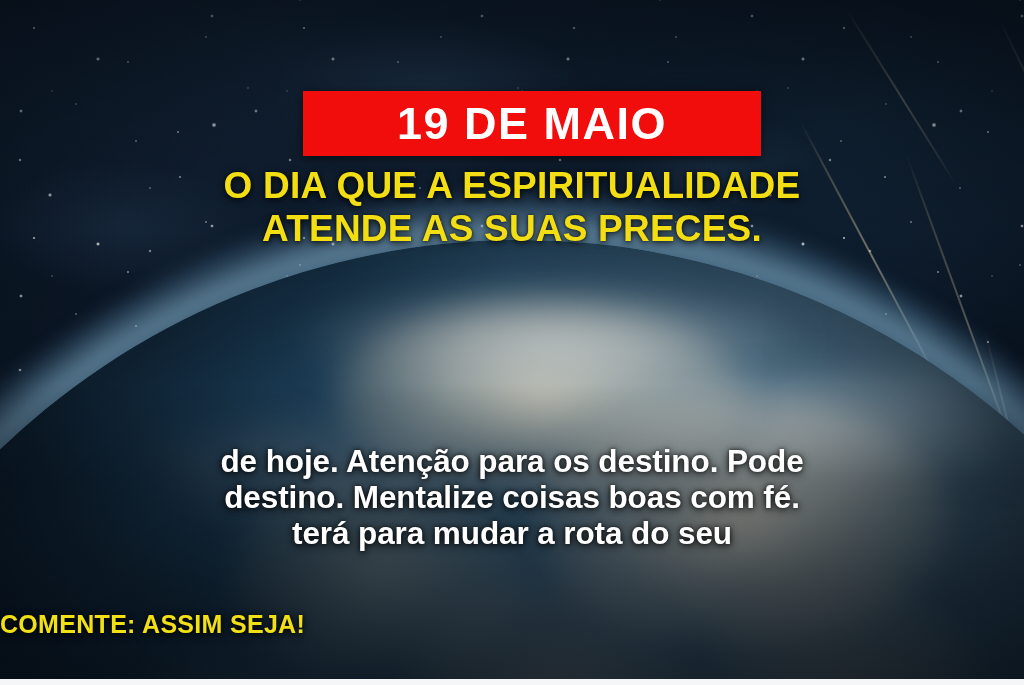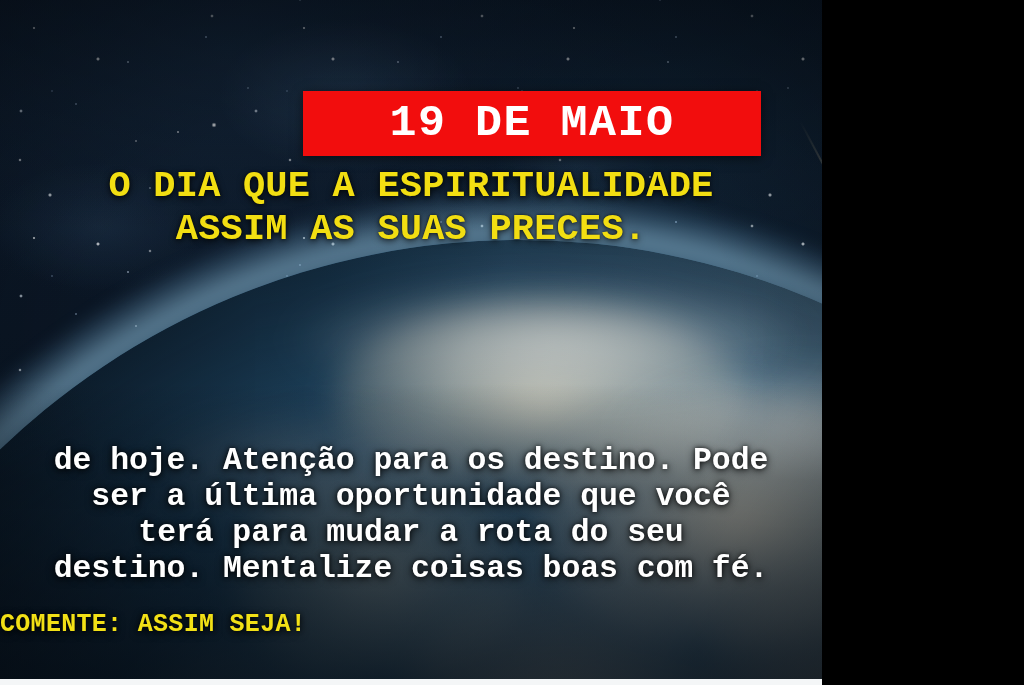--- a/index.html
+++ b/index.html
@@ -2,24 +2,24 @@
 <html><head>
 <meta charset="utf-8">
 <style>
   html, body {
     margin: 0;
     padding: 0;
     background: #000;
   }
   #poster {
     position: relative;
-    width: 822px;
+    width: 1024px;
     height: 685px;
     overflow: hidden;
-    font-family: Liberation Mono, monospace;
+    font-family: Liberation Sans, sans-serif;
     background: #0c4a6e;
   }
 
   
   .space-base {
     position: absolute;
     inset: 0;
     background:
       radial-gradient(ellipse 70% 55% at 28% 8%, #14263a 0%, rgba(12,26,42,0) 70%),
       radial-gradient(ellipse 60% 50% at 82% 18%, #112436 0%, rgba(10,22,38,0) 72%),
@@ -331,28 +331,27 @@
   <div class="vignette"></div>
 
   <div class="content">
 
     <div class="date-banner">
       <span>19 DE MAIO</span>
     </div>
 
     <div class="headline">
       <span class="hl-line">O DIA QUE A ESPIRITUALIDADE</span>
-      <span class="hl-line">ASSIM AS SUAS PRECES.</span>
+      <span class="hl-line">ATENDE AS SUAS PRECES.</span>
     </div>
 
     <div class="body-text">
       <span class="bd-line">de hoje. Atenção para os destino. Pode</span>
-      <span class="bd-line">ser a última oportunidade que você</span>
+      <span class="bd-line">destino. Mentalize coisas boas com fé.</span>
       <span class="bd-line">terá para mudar a rota do seu</span>
-      <span class="bd-line">destino. Mentalize coisas boas com fé.</span>
     </div>
 
     <div class="cta">COMENTE: ASSIM SEJA!</div>
 
   </div>
 
   <div class="bottom-strip"></div>
 
 </div>
 

